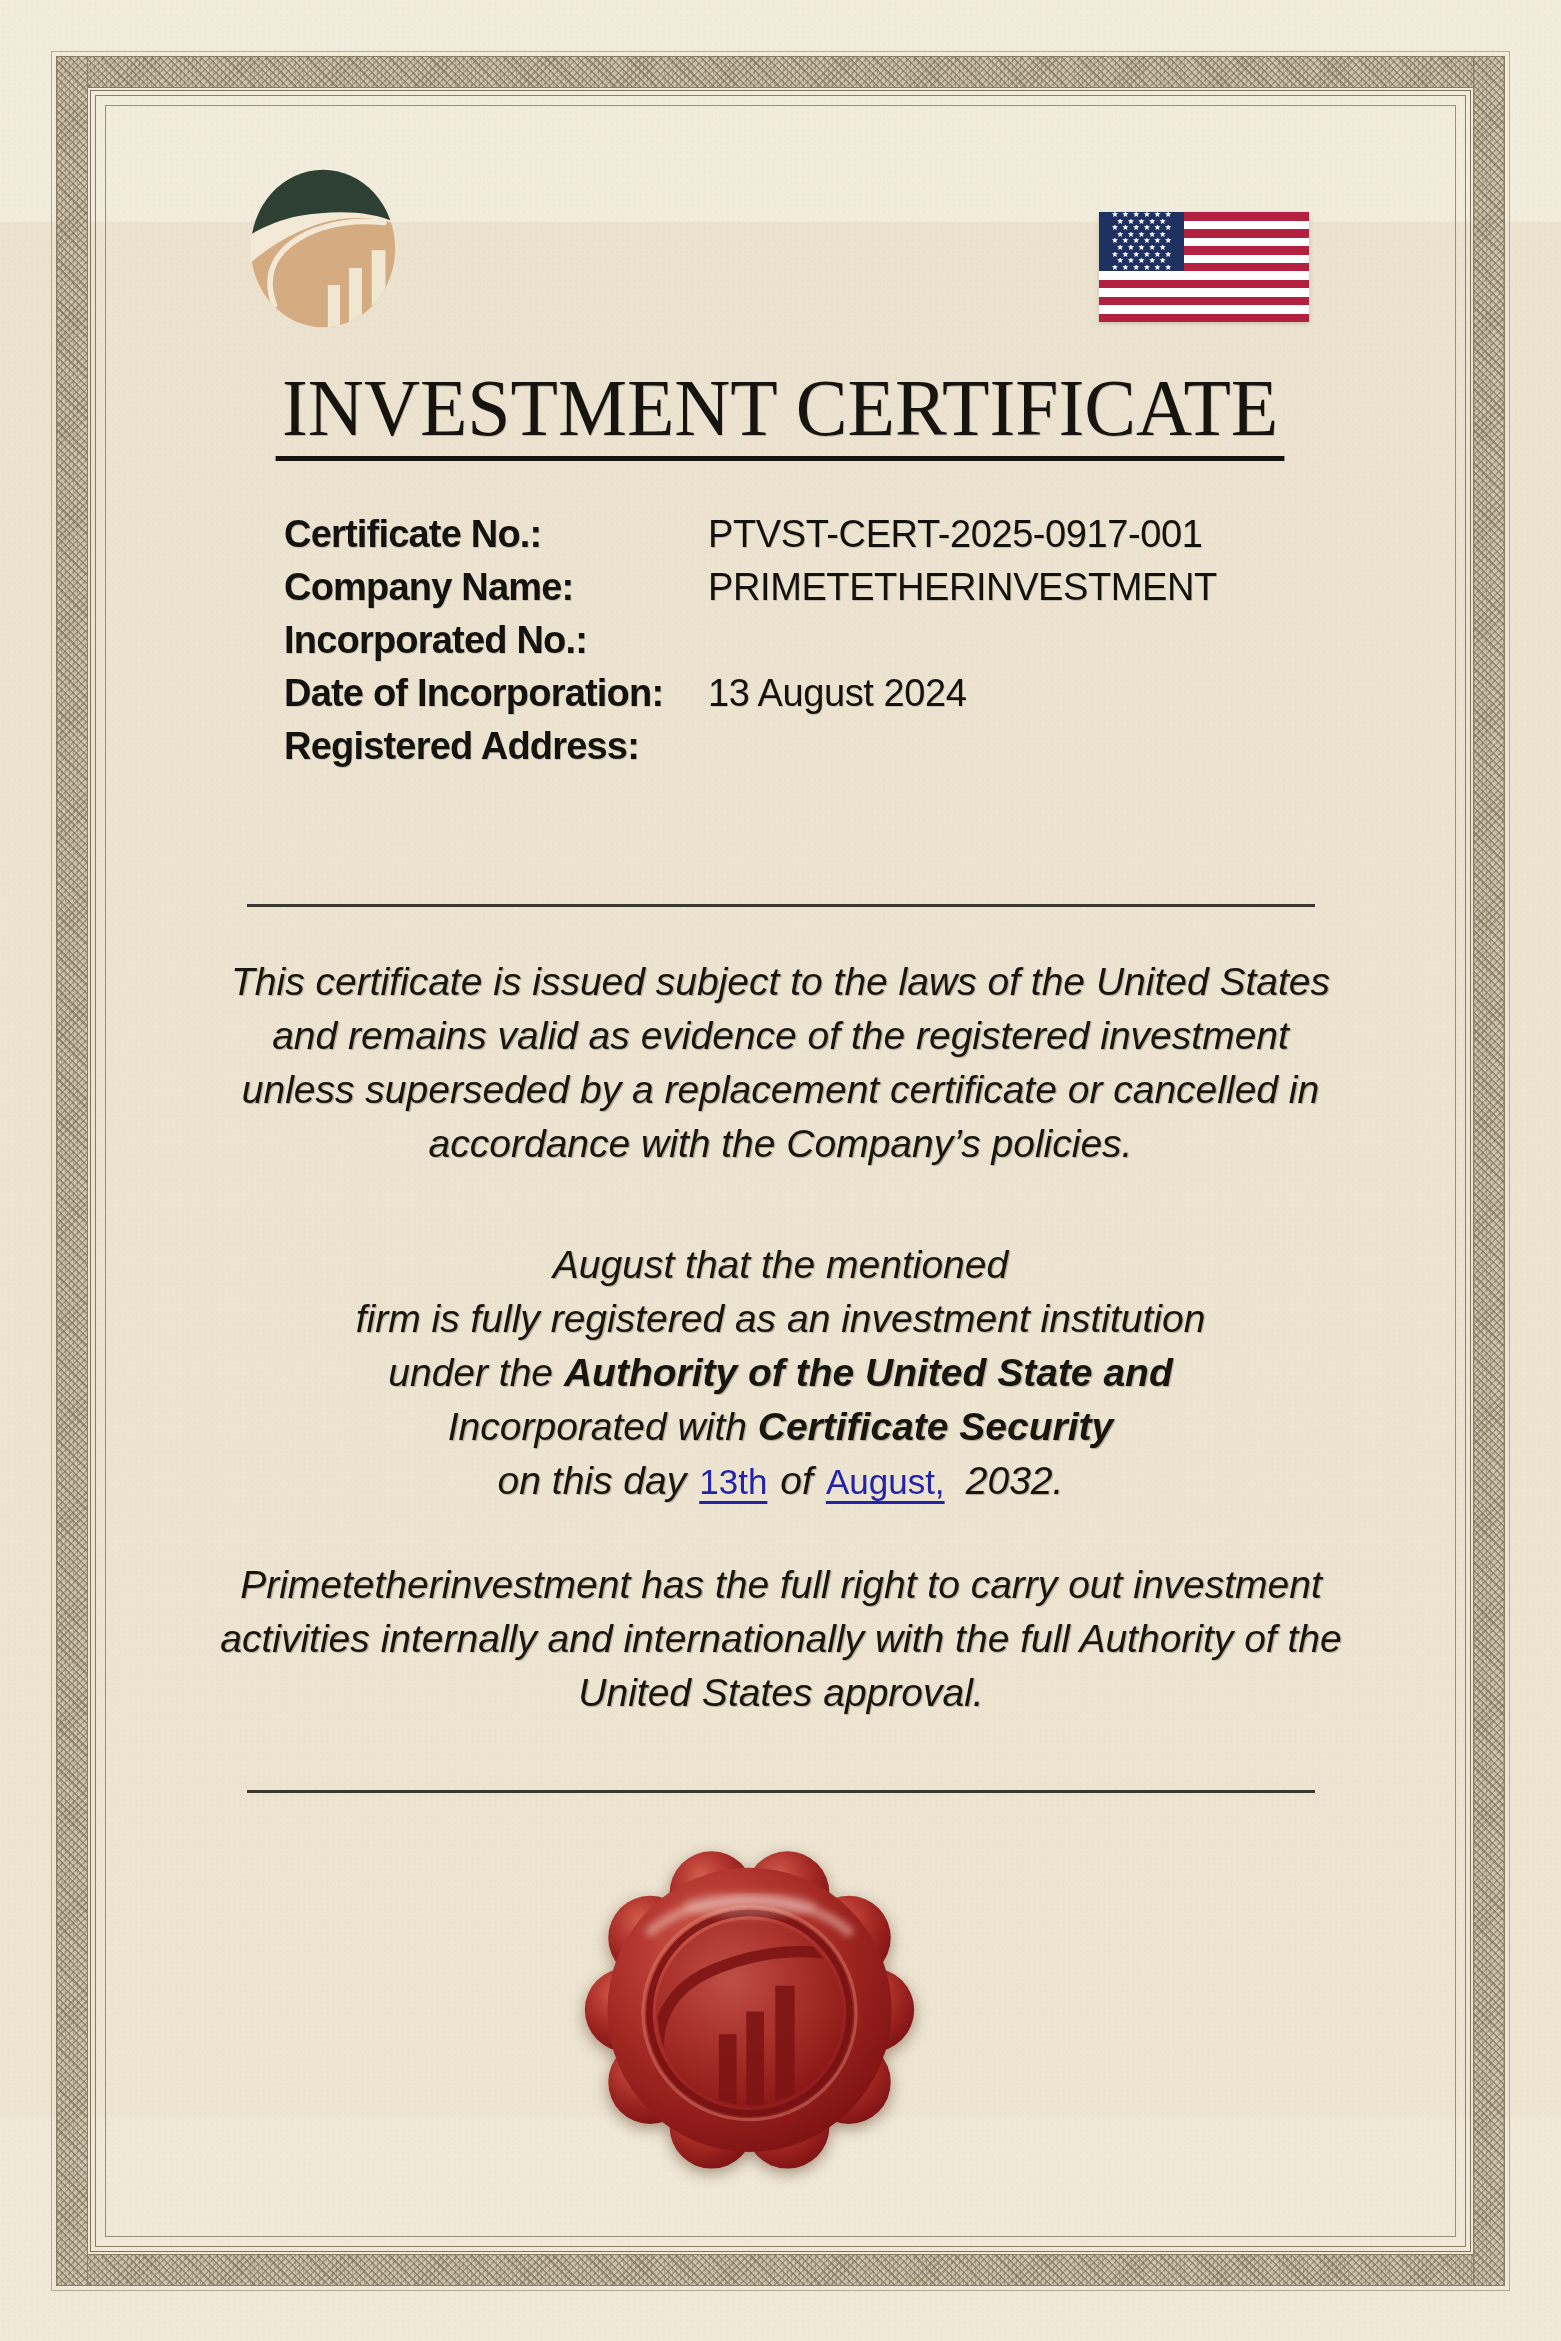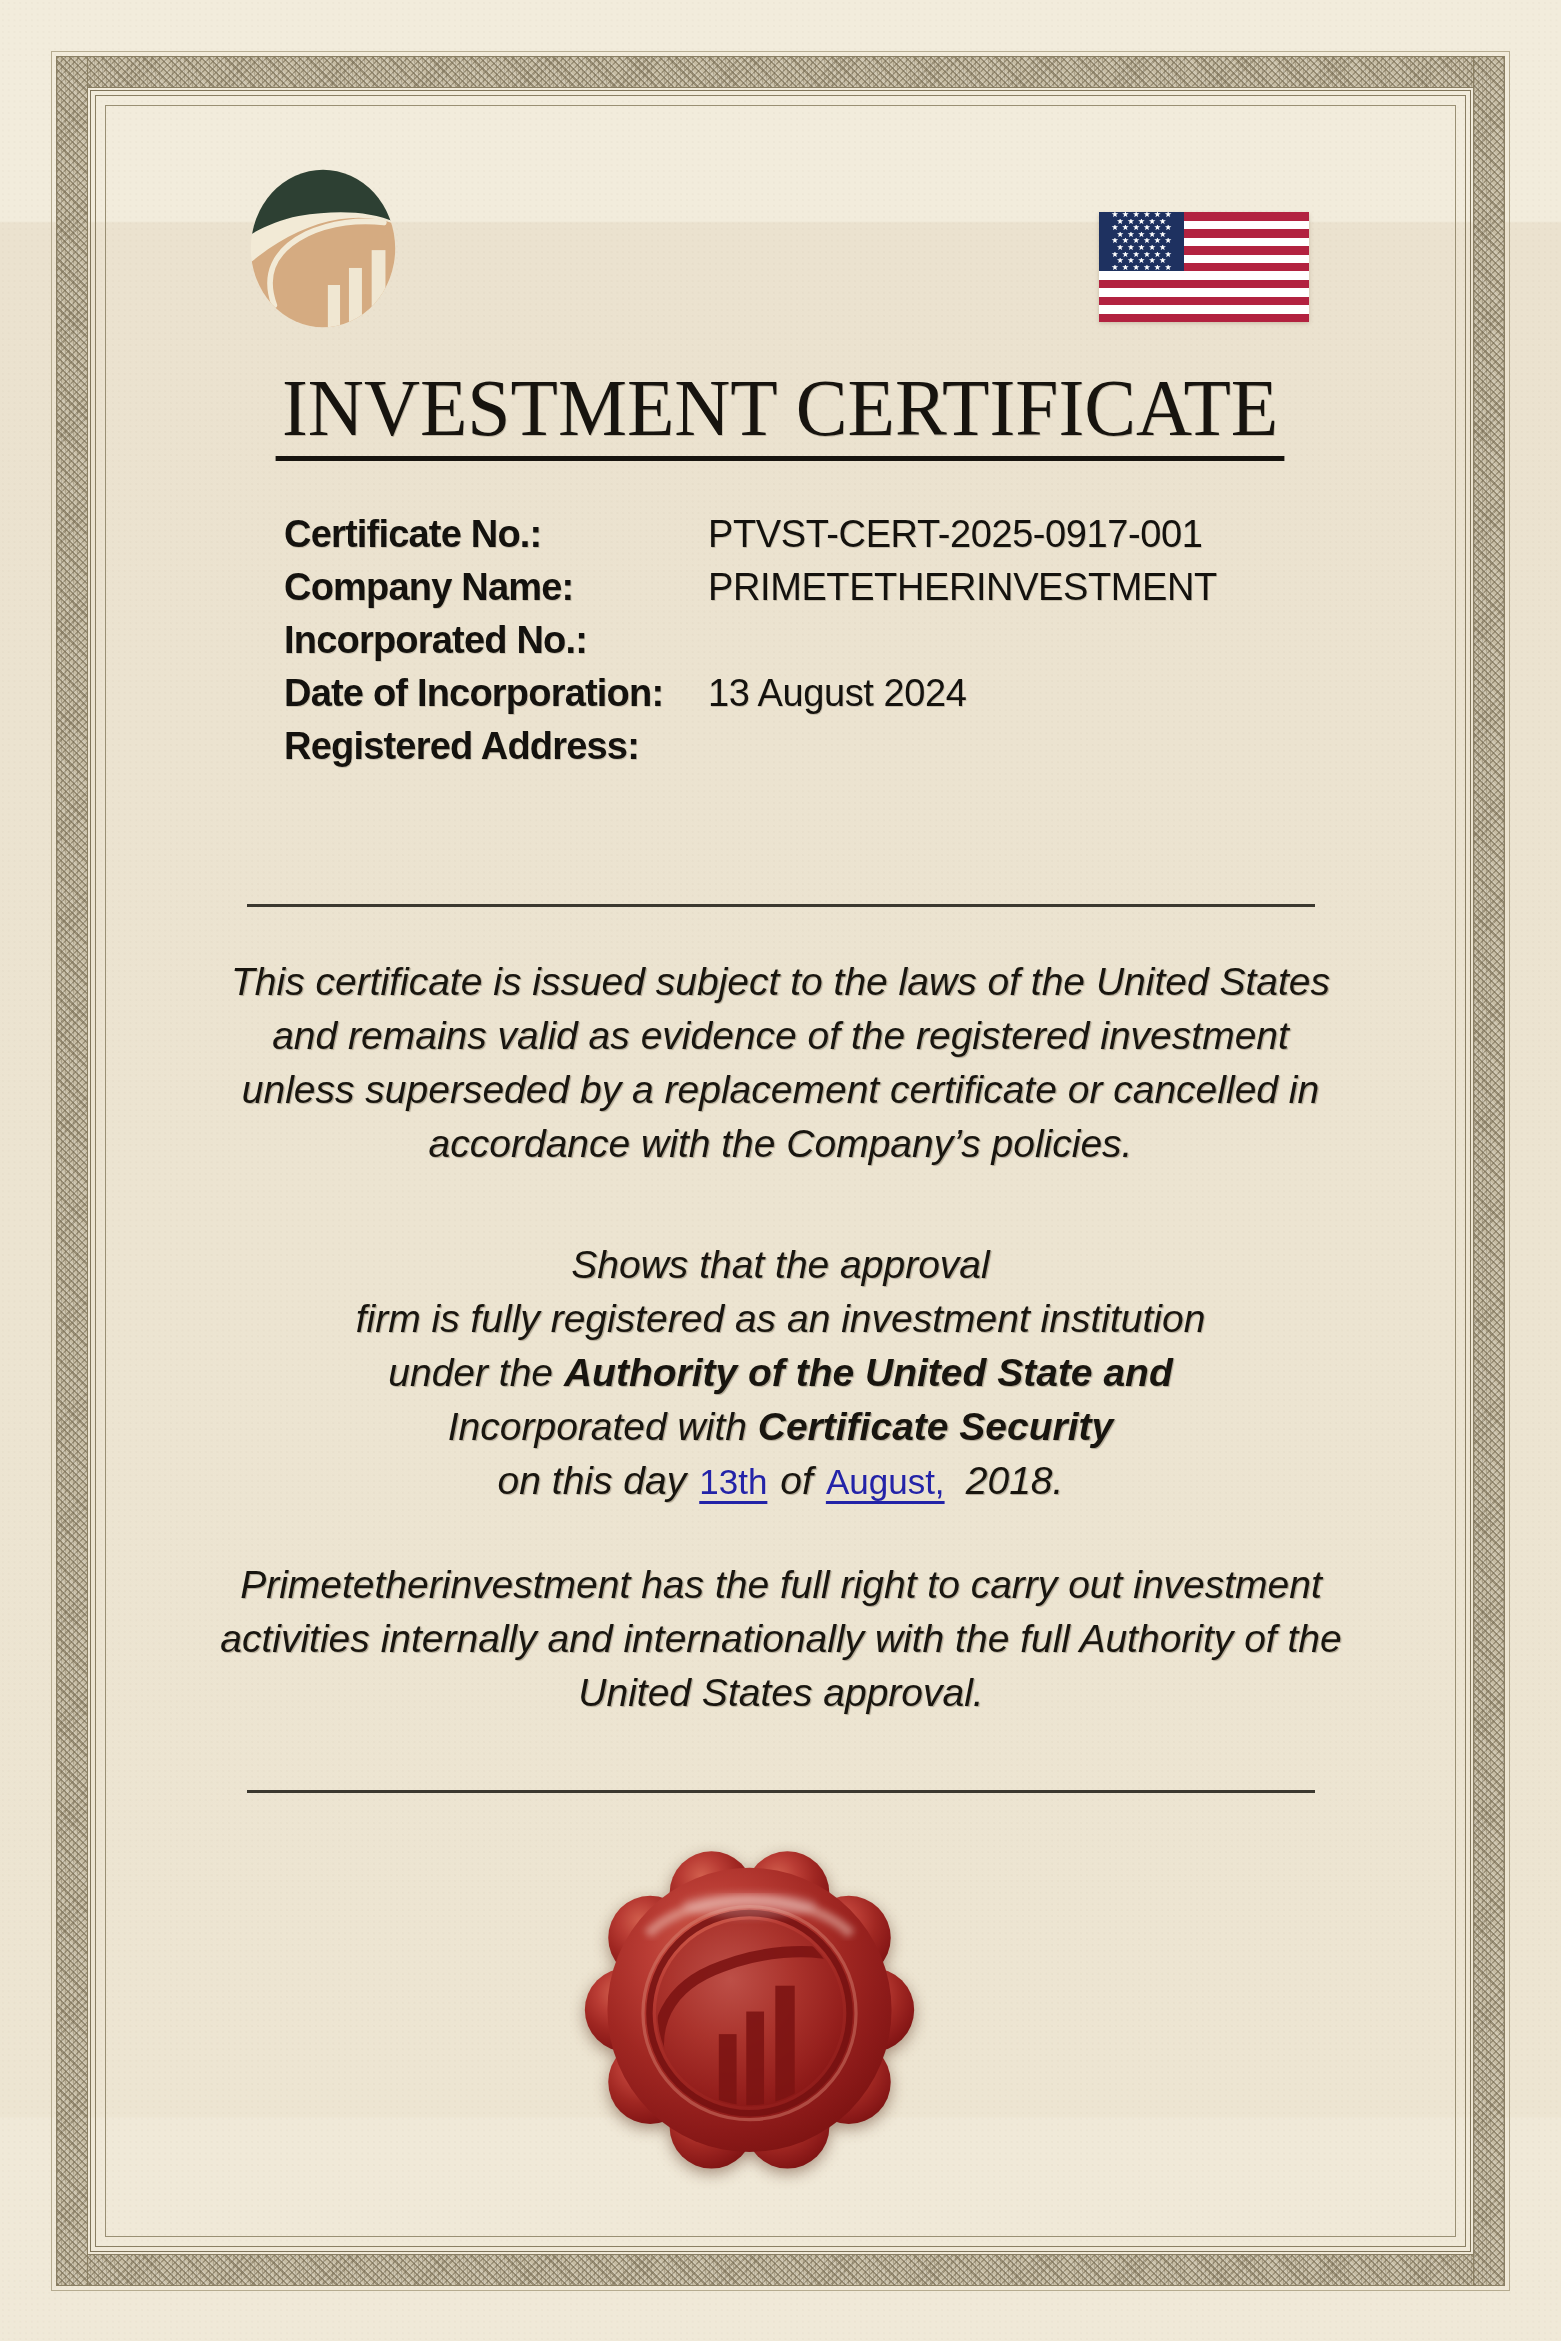--- a/index.html
+++ b/index.html
@@ -137,25 +137,25 @@
     <div class="drow">
       <div class="dlabel">Registered Address:</div>
     </div>
   </div>
 
   <div class="divider div1"></div>
 
   <div class="para para1">This certificate is issued subject to the laws of the United States and remains valid as evidence of the registered investment unless superseded by a replacement certificate or cancelled in accordance with the Company’s policies.</div>
 
   <div class="para statement">
-    <div>Shows that the approval</div>
+    <div>August that the mentioned</div>
     <div>firm is fully registered as an investment institution</div>
     <div><span>under the </span><span class="bold">Authority of the United State and</span></div>
     <div><span>Incorporated with </span><span class="bold">Certificate Security</span></div>
-    <div><span>on this day</span><span class="blue-date">13th</span><span>of</span><span class="blue-date">August,</span><span class="year">2018.</span></div>
+    <div><span>on this day</span><span class="blue-date">13th</span><span>of</span><span class="blue-date">August,</span><span class="year">2032.</span></div>
   </div>
 
   <div class="para para3">Primetetherinvestment has the full right to carry out investment activities internally and internationally with the full Authority of the United States approval.</div>
 
   <div class="divider div2"></div>
 
   <div class="seal">
     <svg width="339" height="358" viewBox="0 0 210 220">
       <defs>
         <radialGradient id="wg" cx="38%" cy="30%" r="80%">

